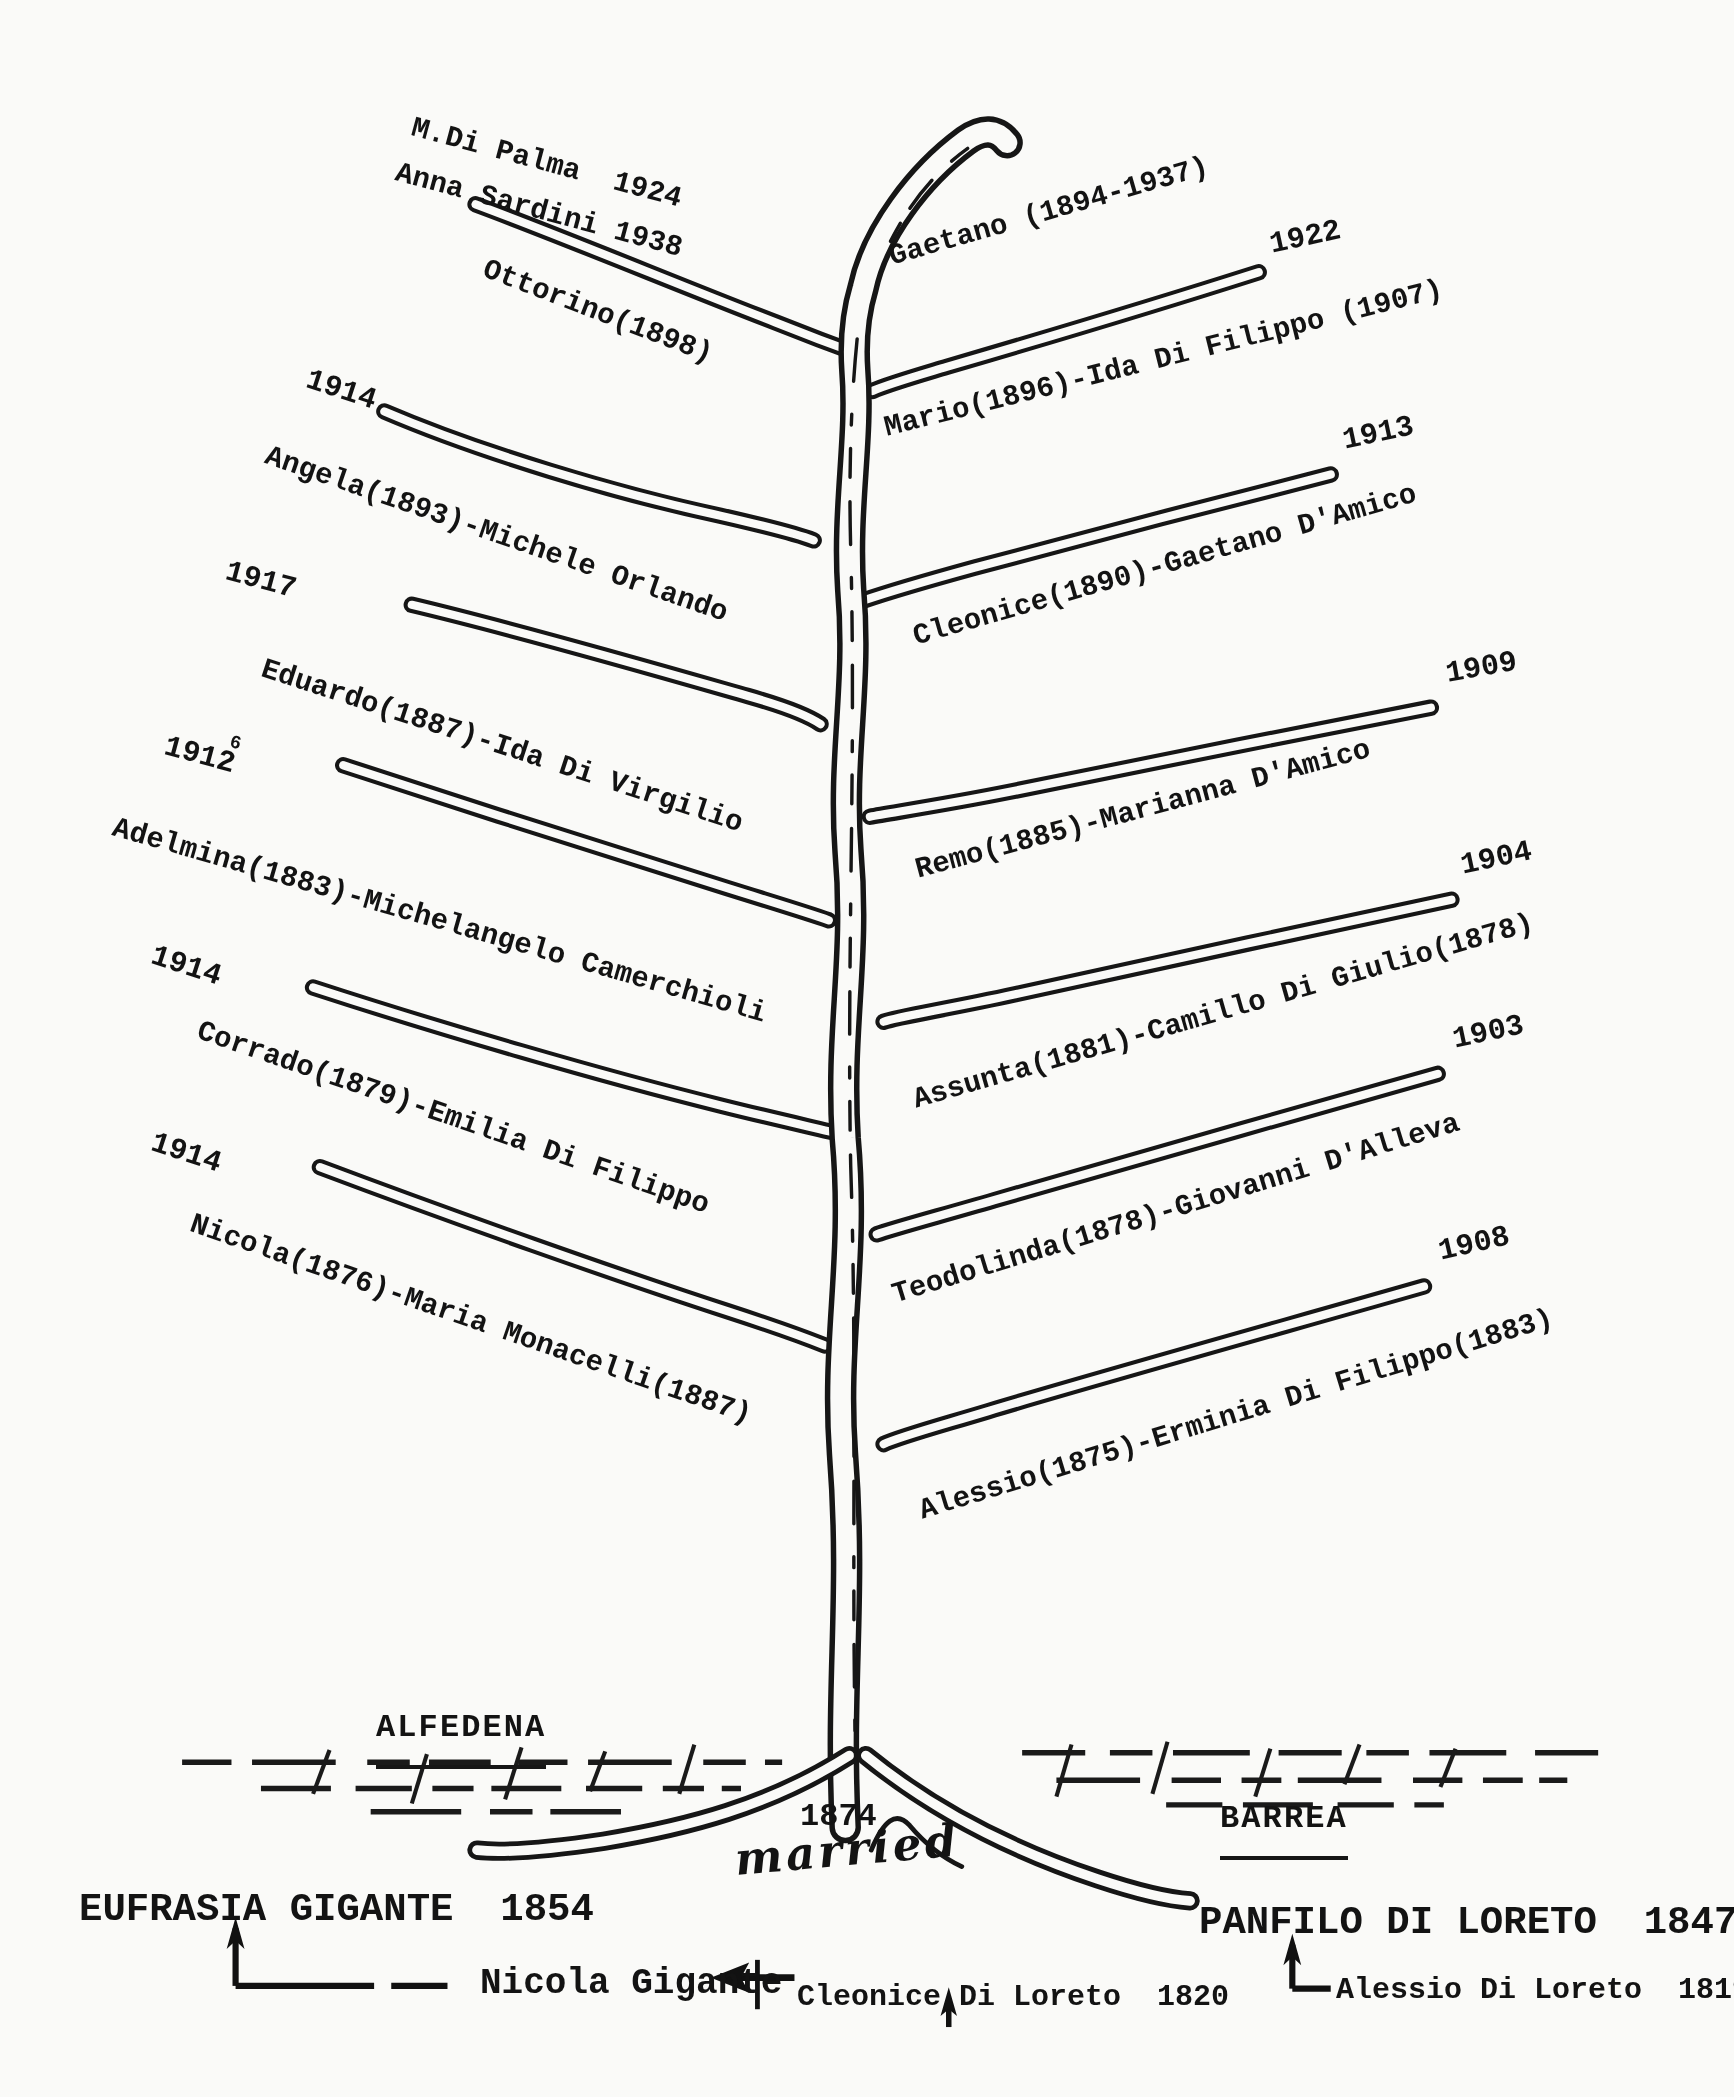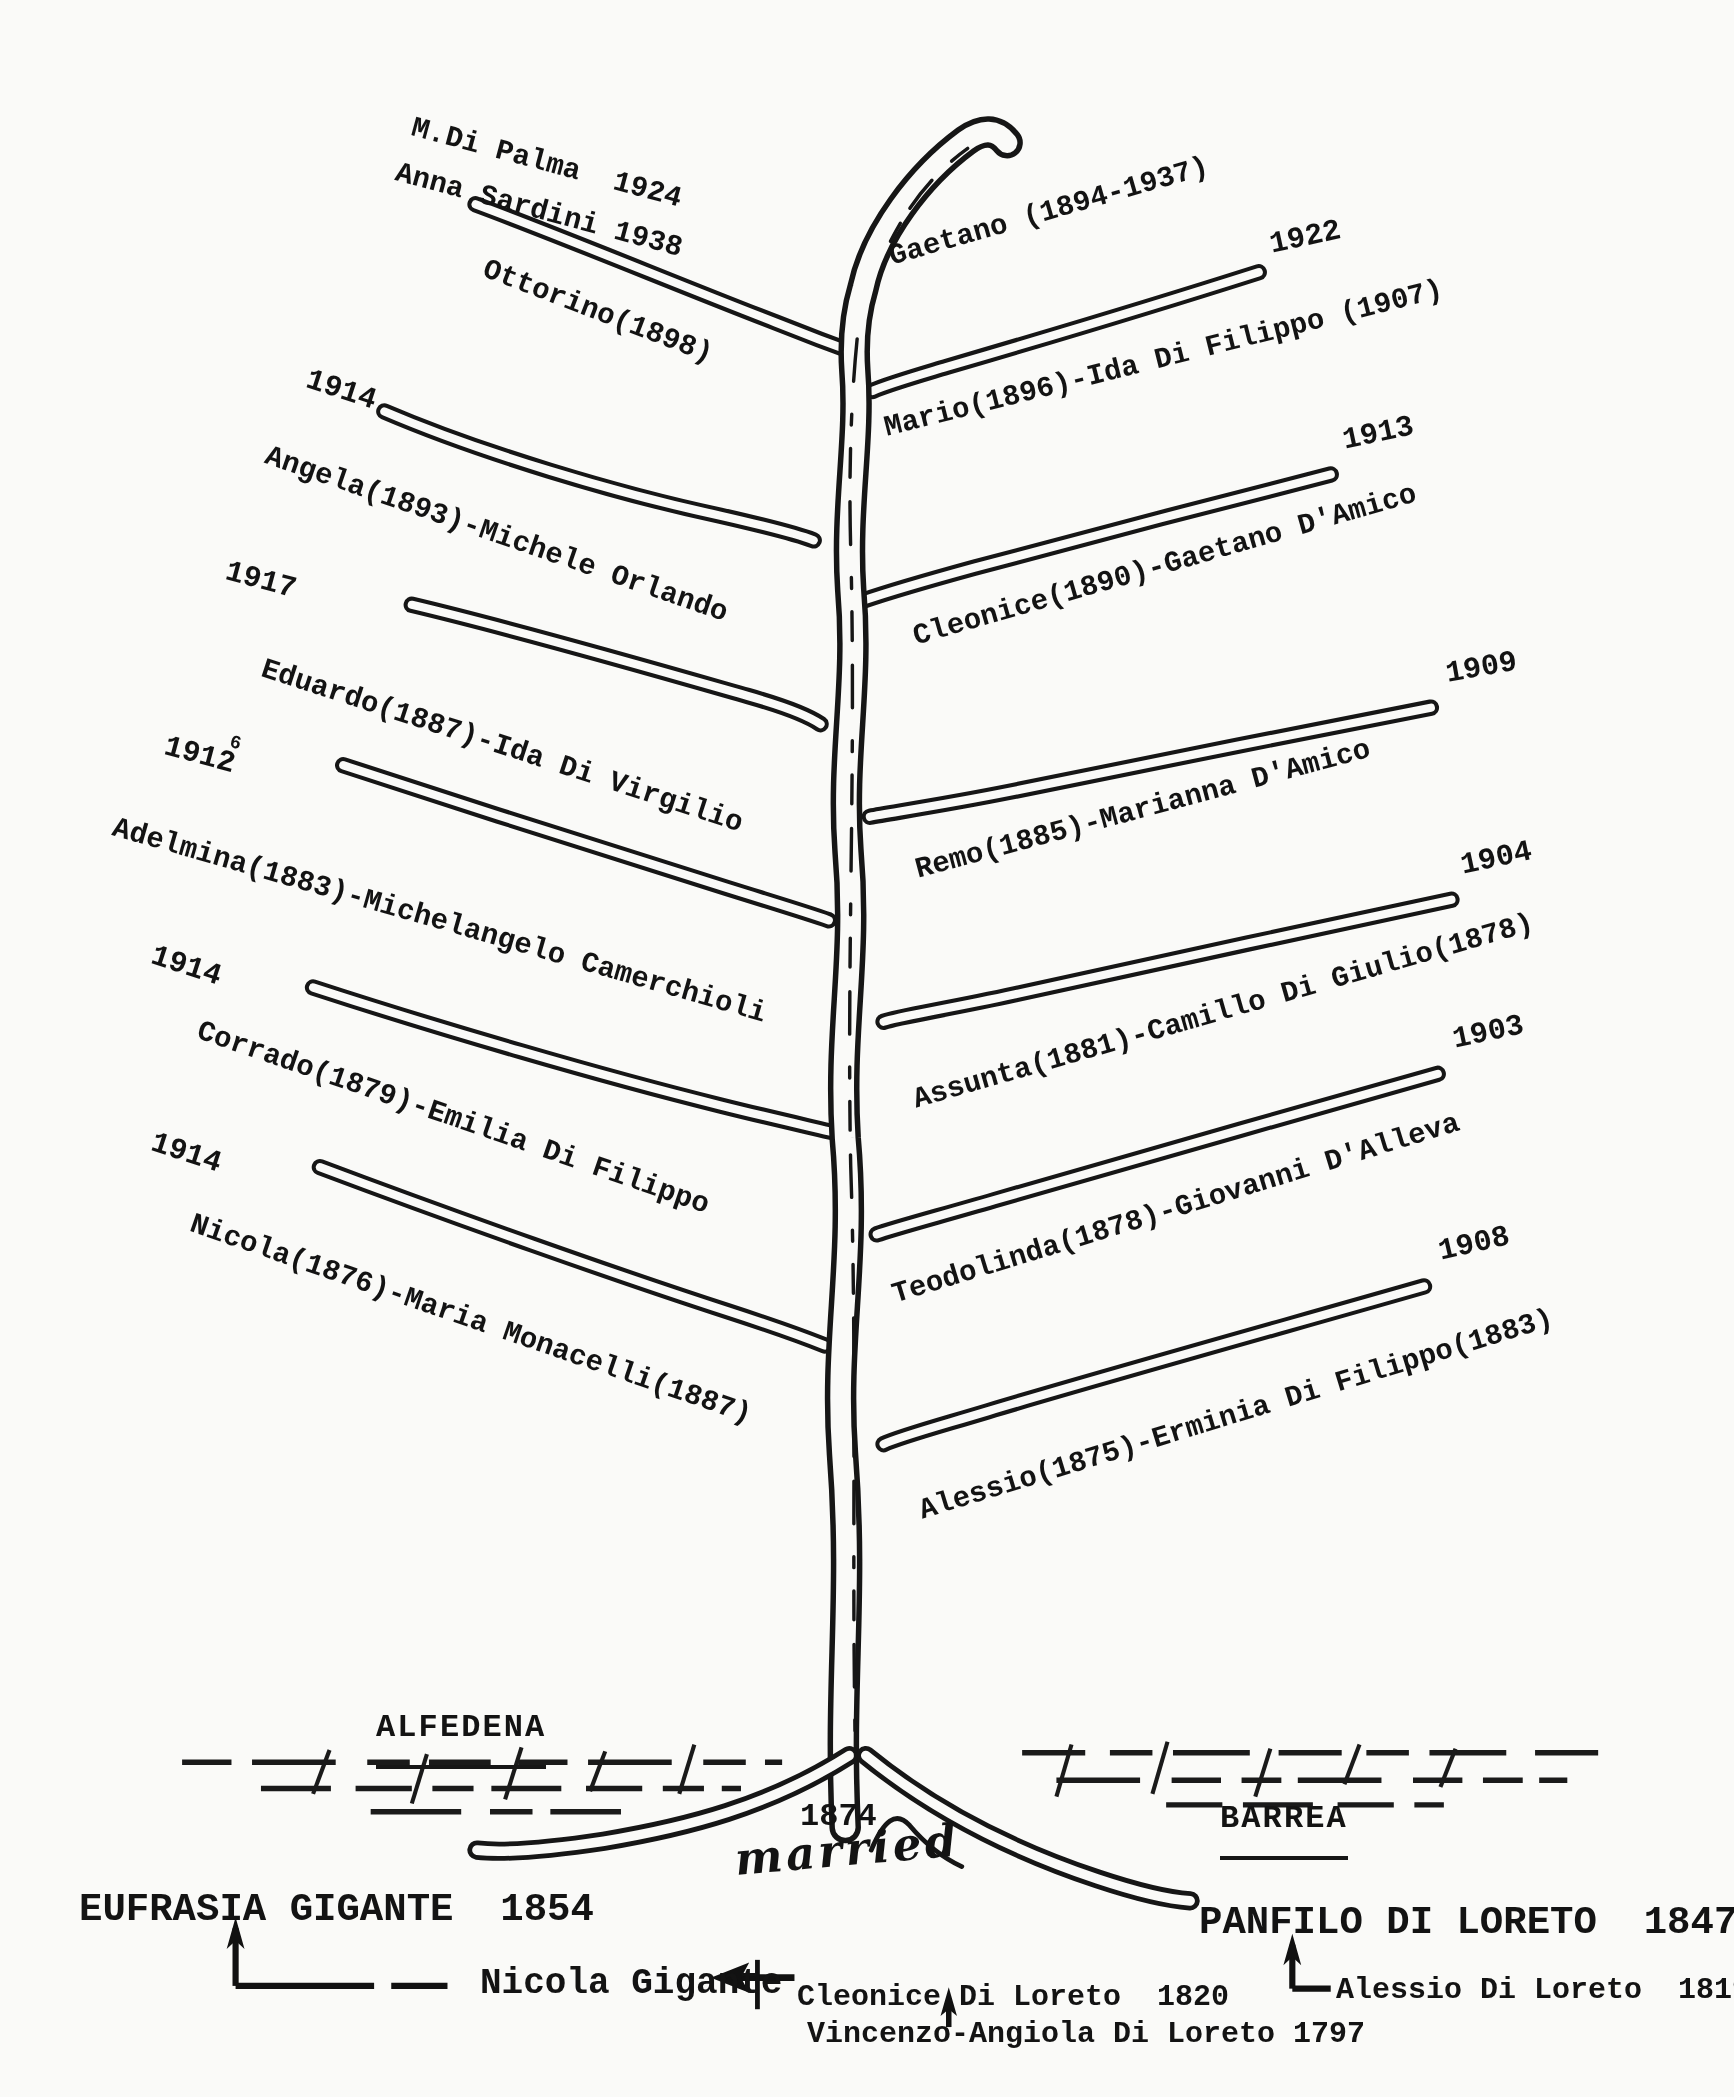--- a/index.html
+++ b/index.html
@@ -208,16 +208,15 @@
   <div class="town" id="town-alfedena">ALFEDENA</div>
   <div class="town" id="town-barrea">BARREA</div>
   <div class="caps" id="marriage-year">1874</div>
   <div class="script" id="marriage-word">married</div>
 
   <div class="caps" id="anc-eufrasia">EUFRASIA GIGANTE  1854</div>
   <div class="caps" id="anc-panfilo">PANFILO DI LORETO  1847</div>
   <div class="caps" id="anc-nicolag">Nicola Gigante</div>
   <div class="caps" id="anc-cleonice">Cleonice Di Loreto  1820</div>
   <div class="caps" id="anc-alessiodl">Alessio Di Loreto  1819</div>
-  <div class="caps" id="anc-vincenzo">Vincenzo-Angiola Di Loreto 1797</div>
 
 </div>
 
 
 </body></html>

